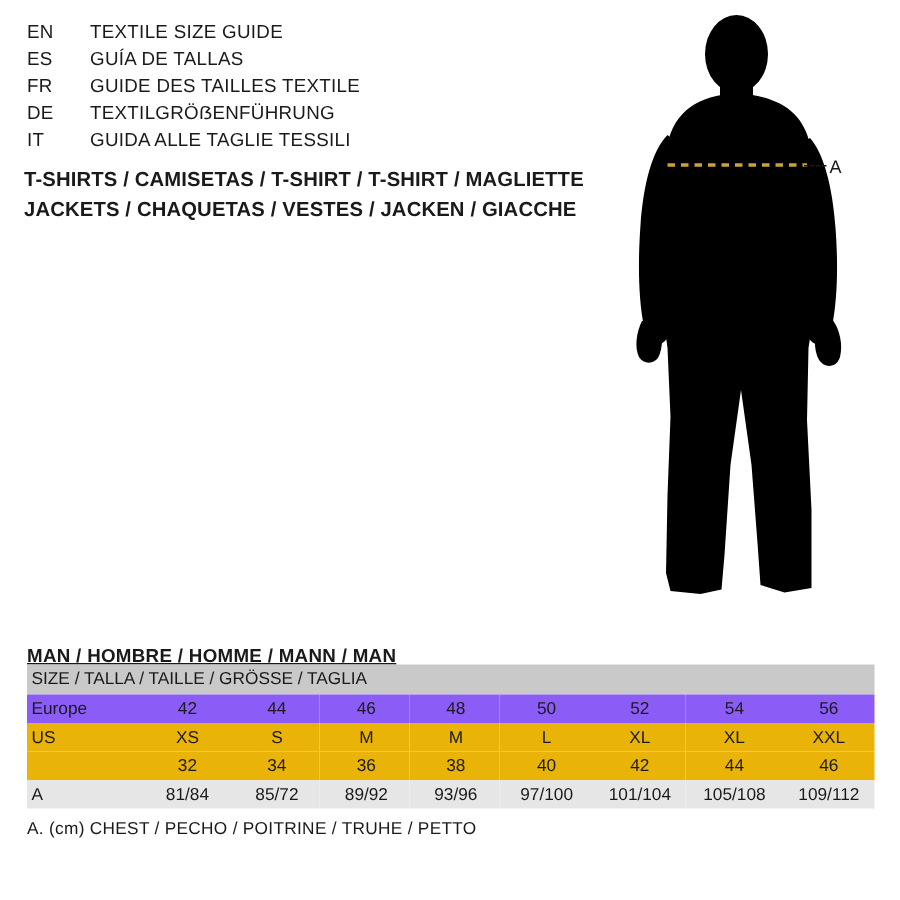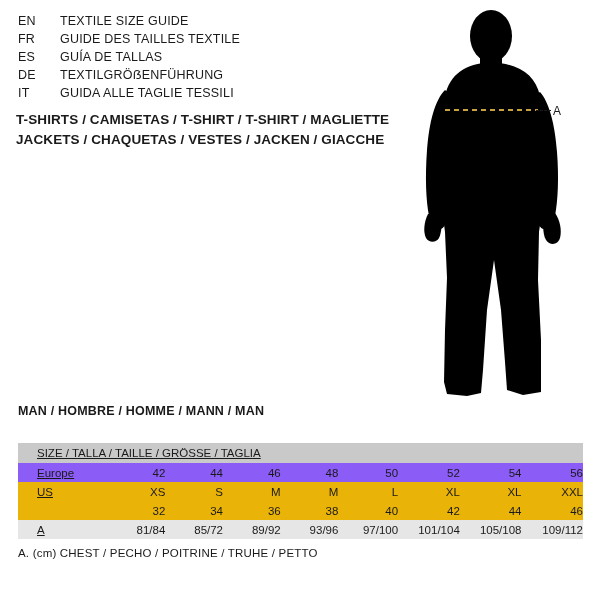--- a/index.html
+++ b/index.html
@@ -83,24 +83,25 @@
     left: 536px;
     top: 110px;
     width: 15px;
     border-top: 1.5px dashed #1a1a1a;
   }
 
   
   .man-heading {
     position: absolute;
     left: 18px;
-    top: 404px;
+    top: 430px;
     font-size: 12.5px;
     font-weight: bold;
     letter-spacing: 0.2px;
+    text-decoration: underline;
   }
 
   
   .size-table {
     position: absolute;
     left: 18px;
     top: 443px;
     width: 565px;
     border-collapse: collapse;
     font-size: 11.5px;
@@ -108,26 +109,25 @@
   .size-table th,
   .size-table td {
     padding: 0;
     height: 19px;
     text-align: left;
     font-weight: normal;
     vertical-align: middle;
   }
   .size-table .col-label {
     width: 86px;
-    padding-left: 19px;
-    text-decoration: underline;
+    padding-left: 3px;
   }
   .size-table .cell {
     width: 68px;
-    text-align: right;
+    text-align: center;
     padding-left: 2px;
   }
   tr.head-row {
     background: #c9c9c9;
   }
   tr.head-row td {
     font-size: 11.5px;
     height: 20px;
   }
   tr.shade-row {
@@ -153,26 +153,26 @@
 <body>
 
 <div class="page">
 
   <div class="lang-block">
     <div class="lang-row">
       <span class="lang-code">EN</span>
       <span class="lang-text">TEXTILE SIZE GUIDE</span>
     </div>
     <div class="lang-row">
+      <span class="lang-code">ES</span>
+      <span class="lang-text">GUÍA DE TALLAS</span>
+    </div>
+    <div class="lang-row">
       <span class="lang-code">FR</span>
       <span class="lang-text">GUIDE DES TAILLES TEXTILE</span>
-    </div>
-    <div class="lang-row">
-      <span class="lang-code">ES</span>
-      <span class="lang-text">GUÍA DE TALLAS</span>
     </div>
     <div class="lang-row">
       <span class="lang-code">DE</span>
       <span class="lang-text">TEXTILGRÖẞENFÜHRUNG</span>
     </div>
     <div class="lang-row">
       <span class="lang-code">IT</span>
       <span class="lang-text">GUIDA ALLE TAGLIE TESSILI</span>
     </div>
   </div>

